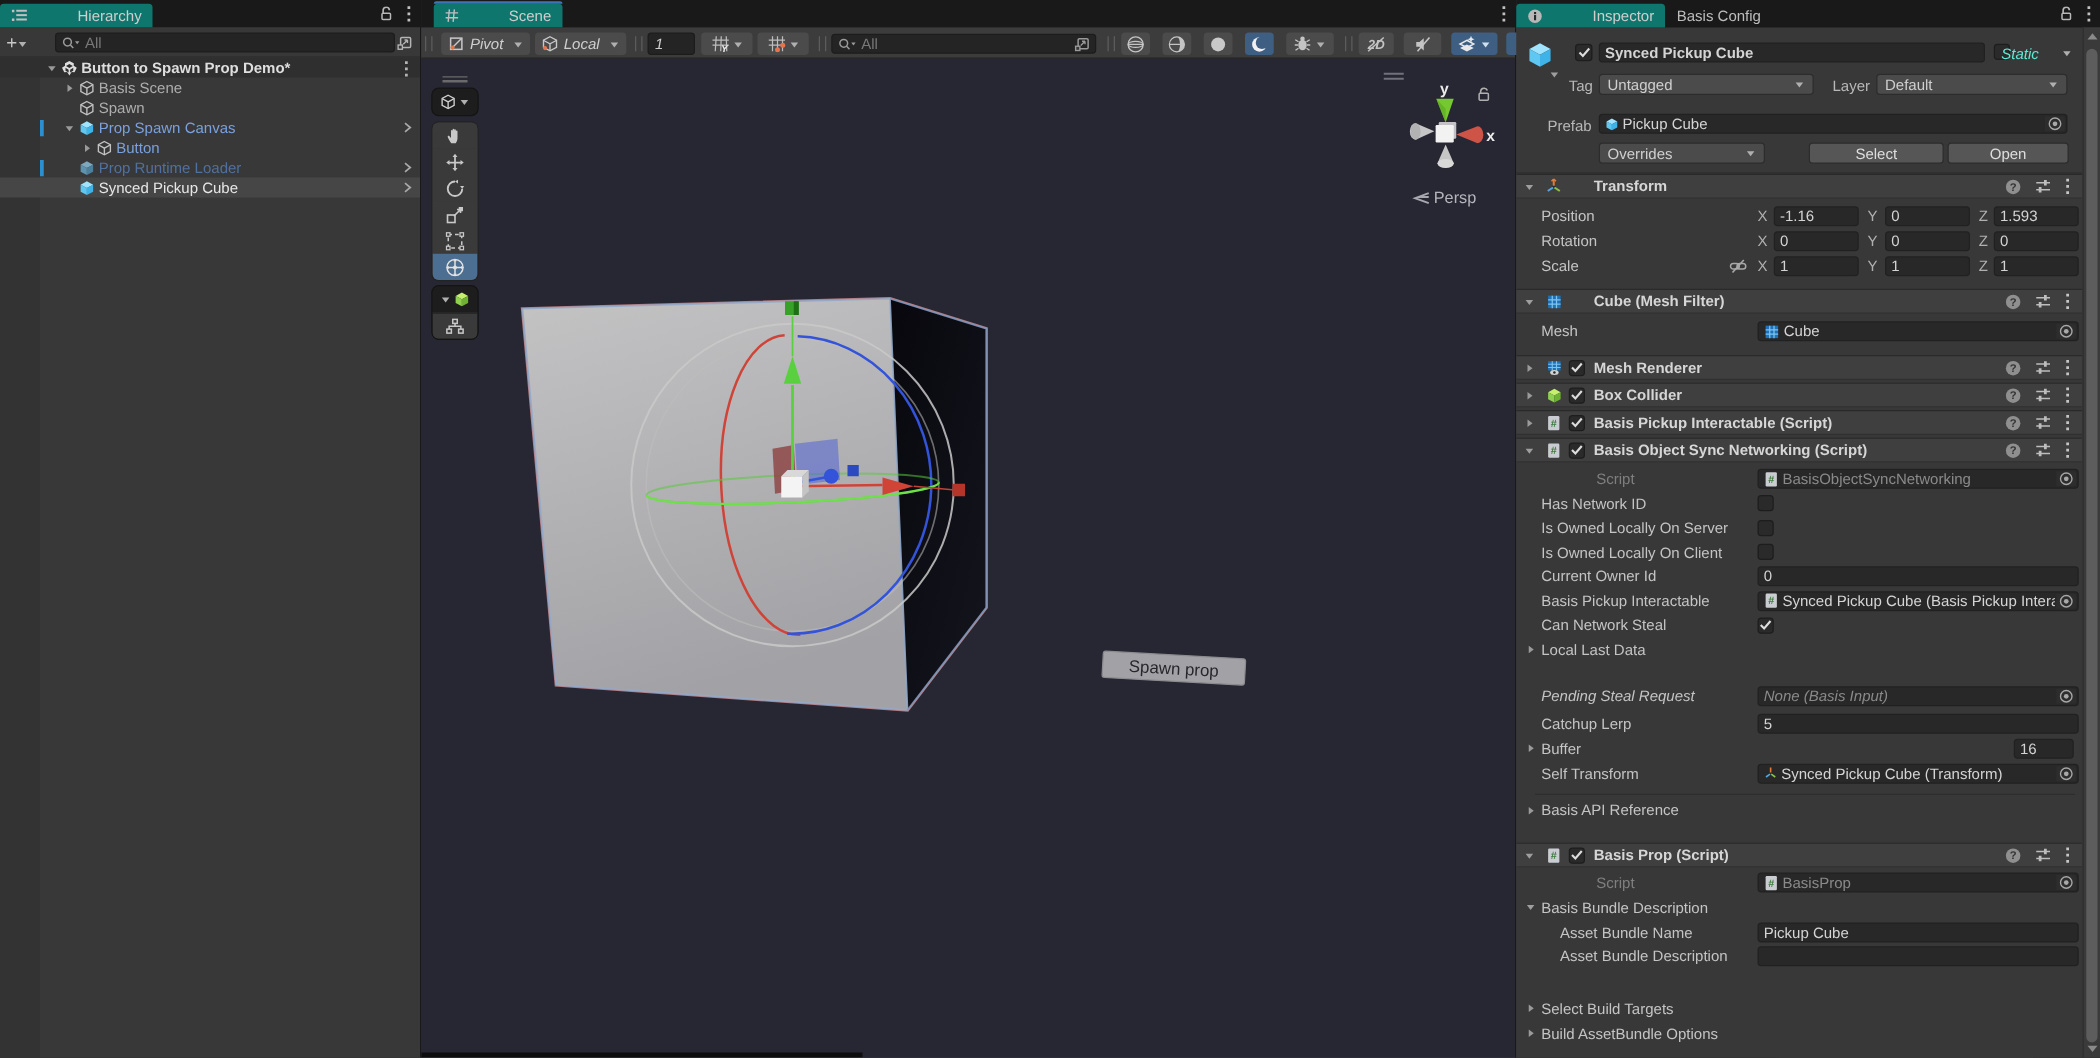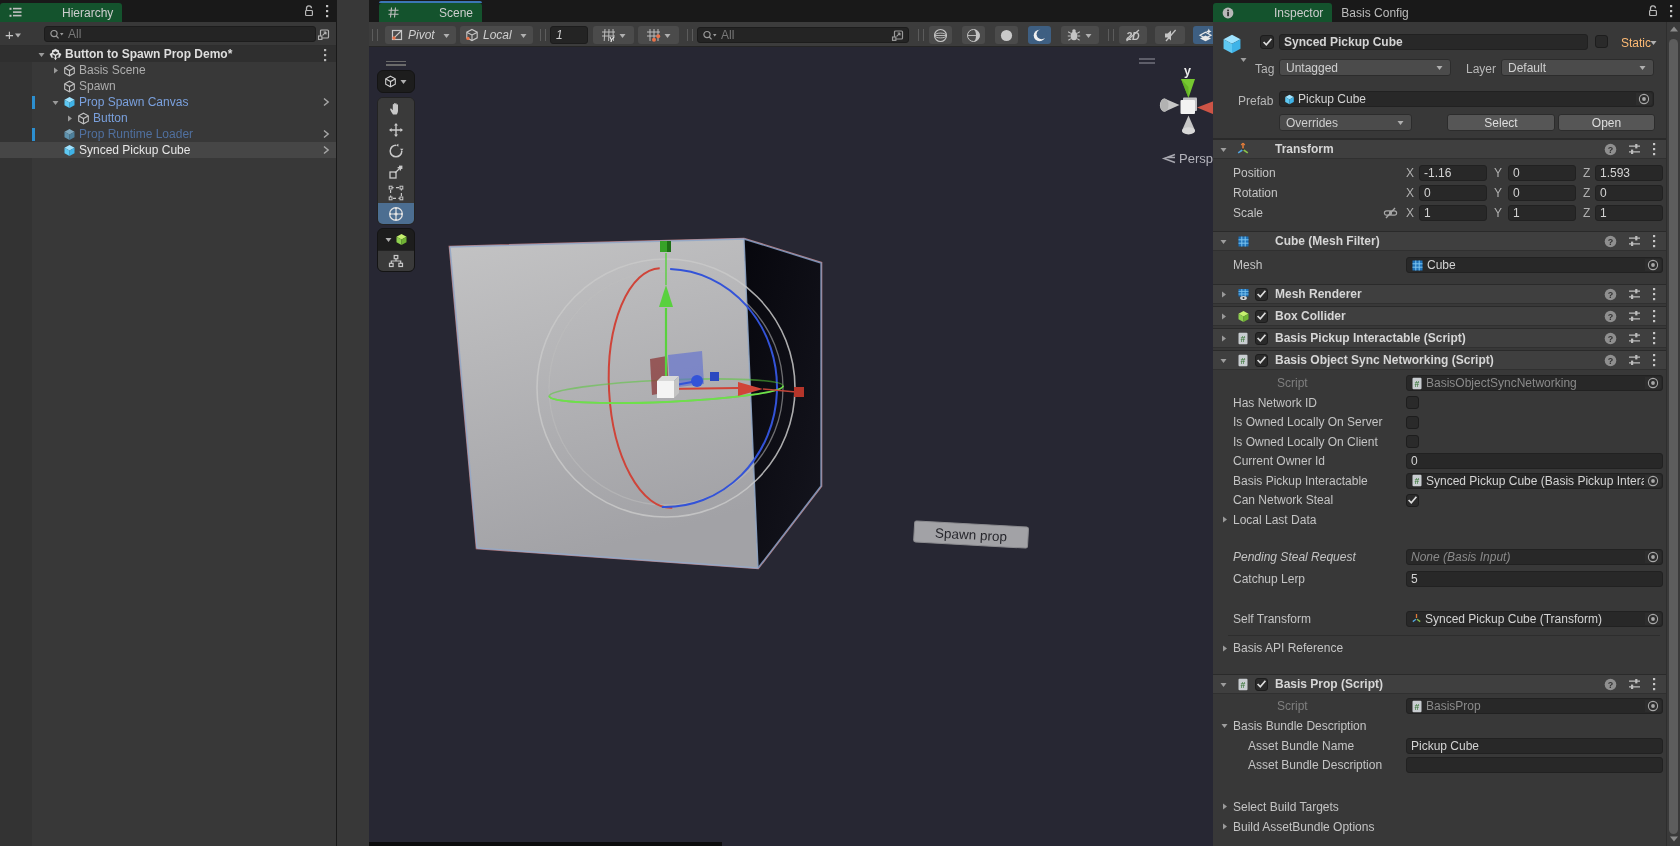--- a/index.html
+++ b/index.html
@@ -6,21 +6,21 @@
   html,body { width:1680px; height:846px; overflow:hidden; background:#383838;
     font-family:"Liberation Sans", sans-serif; font-size:12px; color:#c8c8c8;
     -webkit-font-smoothing:antialiased; }
   .app { position:relative; width:1680px; height:846px; background:#383838; }
   .panel { position:absolute; top:0; height:846px; }
   svg { display:block; }
 
   
   .tabbar { position:absolute; left:0; right:0; top:0; height:22px; background:#191919; display:flex; align-items:flex-end; }
   .tab { height:19px; display:flex; align-items:center; gap:5px; padding:0 9px; color:#bdbdbd; border-radius:3px 3px 0 0; position:relative; }
-  .tab.active { background:#14532d; color:#cecece;gap:40px; }
+  .tab.active { background:#0f766e; color:#cecece;gap:40px; }
   .tab.focus-blue::before { content:""; position:absolute; left:0; right:0; top:-2px; height:2px; background:#3c76b5; border-radius:2px 2px 0 0; }
   .tab .ticon { display:flex; align-items:center; }
   .tabbar .spacer { flex:1; }
   .tabbar-btn { display:flex; align-items:center; justify-content:center; width:18px; height:18px; margin-bottom:2px; }
 
   
   #hierarchy { left:0; width:337px; background:#383838; border-right:1px solid #191919; }
   .h-toolbar { position:absolute; top:22px; left:0; right:0; height:24px; background:#383838; border-bottom:1px solid #2e2e2e; }
   .h-plus { position:absolute; left:5px; top:5px; width:26px; height:15px; display:flex; align-items:center; color:#c8c8c8; }
   .h-plus .pl { font-size:15px; line-height:13px; font-weight:400; }
@@ -37,21 +37,21 @@
   .h-icon { width:15px; height:16px; display:flex; align-items:center; justify-content:center; flex:none; }
   .h-chevron { position:absolute; right:6px; top:0; height:16px; display:flex; align-items:center; }
   .h-bar { position:absolute; left:32px; top:1.5px; width:3px; height:13px; background:#2c8fd0; }
   .c-normal { color:#adadad; }
   .c-prefab { color:#7aa0dd; }
   .c-prefab-dim { color:#50709f; }
   .c-selected { color:#e6e6e6; }
   .kebab-abs { position:absolute; right:9px; top:2px; }
 
   
-  #scenepanel { left:337px; width:876px; background:#272733; border-right:1px solid #191919;margin-left:32px; }
+  #scenepanel { left:337px; width:876px; background:#272733; border-right:1px solid #191919; }
   .s-toolbar { position:absolute; top:22px; left:0; right:0; height:25px; background:#3c3c3c; border-bottom:1px solid #252525; }
   .viewport { position:absolute; top:47px; left:0; right:0; bottom:0; background:#272733; overflow:hidden; }
   .tbtn { position:absolute; top:4px; height:18px; background:#4b4b4b; border-radius:3px; display:flex; align-items:center; color:#cfcfcf; padding:0 5px; gap:4px;font-style:italic; }
   .tbtn.icononly { padding:0; justify-content:center; }
   .tbtn.dark { background:#242424; border:1px solid #1c1c1c; }
   .tbtn.active { background:#3e5f82; }
   .thandle { position:absolute; top:7px; width:6px; height:12px; border-left:1.5px solid #5c5c5c; border-right:1.5px solid #5c5c5c; }
   .s-search { position:absolute; top:5px; height:16px; background:#242424; border:1px solid #1c1c1c; border-radius:3px; display:flex; align-items:center; padding:0 4px; gap:3px; color:#787878; }
   .s-search .pop { margin-left:auto; }
 
@@ -663,21 +663,21 @@
           </span>
     <span class="checkbox" style="position:absolute; left:47px; top:13px;">
             <svg width="11" height="10" viewBox="0 0 11 10">
               <path d="M1.6 5 L4.3 7.8 L9.4 1.8" stroke="#dddddd" stroke-width="1.7" fill="none"></path>
             </svg>
           </span>
     <div class="ifield" style="left:66px; top:12px; width:309px; font-weight:bold;">
             <span class="val">Synced Pickup Cube</span>
           </div>
     <span class="checkbox" style="position:absolute; left:382px; top:13px; width:13px; height:13px;"></span>
-    <span style="position:absolute; left:408px; top:14px; color:#fdba74;">Static</span>
+    <span style="position:absolute; left:388px; top:14px; color:#5eead4;font-style:italic;">Static</span>
     <span style="position:absolute; left:436px; top:16px;">
             <svg width="9" height="9" viewBox="0 0 9 9">
               <path d="M1.5 3 L7.5 3 L4.5 7 Z" fill="#b0b0b0"></path>
             </svg>
           </span>
     <span style="position:absolute; left:42px; top:40px; color:#b8b8b8;">Tag</span>
     <div class="dropdown" style="left:66px; top:37px; width:172px;">
             <span>Untagged</span>
             <span class="dd-caret">
               <svg width="9" height="9" viewBox="0 0 9 9">
@@ -1104,20 +1104,29 @@
               </svg>
             </span>
       </div>
         </div>
         <div class="irow" style="top:548px;">
         <span class="ilabel" style="left:20px">Catchup Lerp</span>
         <div class="ifield">
             <span class="val">5</span>
           </div>
         </div>
+        <div class="irow" style="top:567.5px;">
+        <span class="foldout-caret">
+            <svg width="9" height="9" viewBox="0 0 9 9">
+              <path d="M3 1.5 L7 4.5 L3 7.5 Z" fill="#9a9a9a"></path>
+            </svg>
+          </span>
+        <span class="ilabel">Buffer</span>
+        <div class="axis-field" style="left:398px; width:48px;">16</div>
+        </div>
         <div class="irow" style="top:587.5px;">
       <span class="ilabel">Self Transform</span>
       <div class="ifield objfield">
         <span style="display:flex">
               <svg width="11" height="11" viewBox="0 0 11 11">
                 <circle cx="5.5" cy="5.8" r="1" fill="#2b2b2b"></circle>
                 <path d="M5.5 5 L5.5 1" stroke="#e07b39" stroke-width="1.3"></path>
                 <path d="M5 6.3 L1.8 8.6" stroke="#52a5e0" stroke-width="1.3"></path>
                 <path d="M6 6.3 L9.2 8.6" stroke="#8bc34a" stroke-width="1.3"></path>
               </svg>

